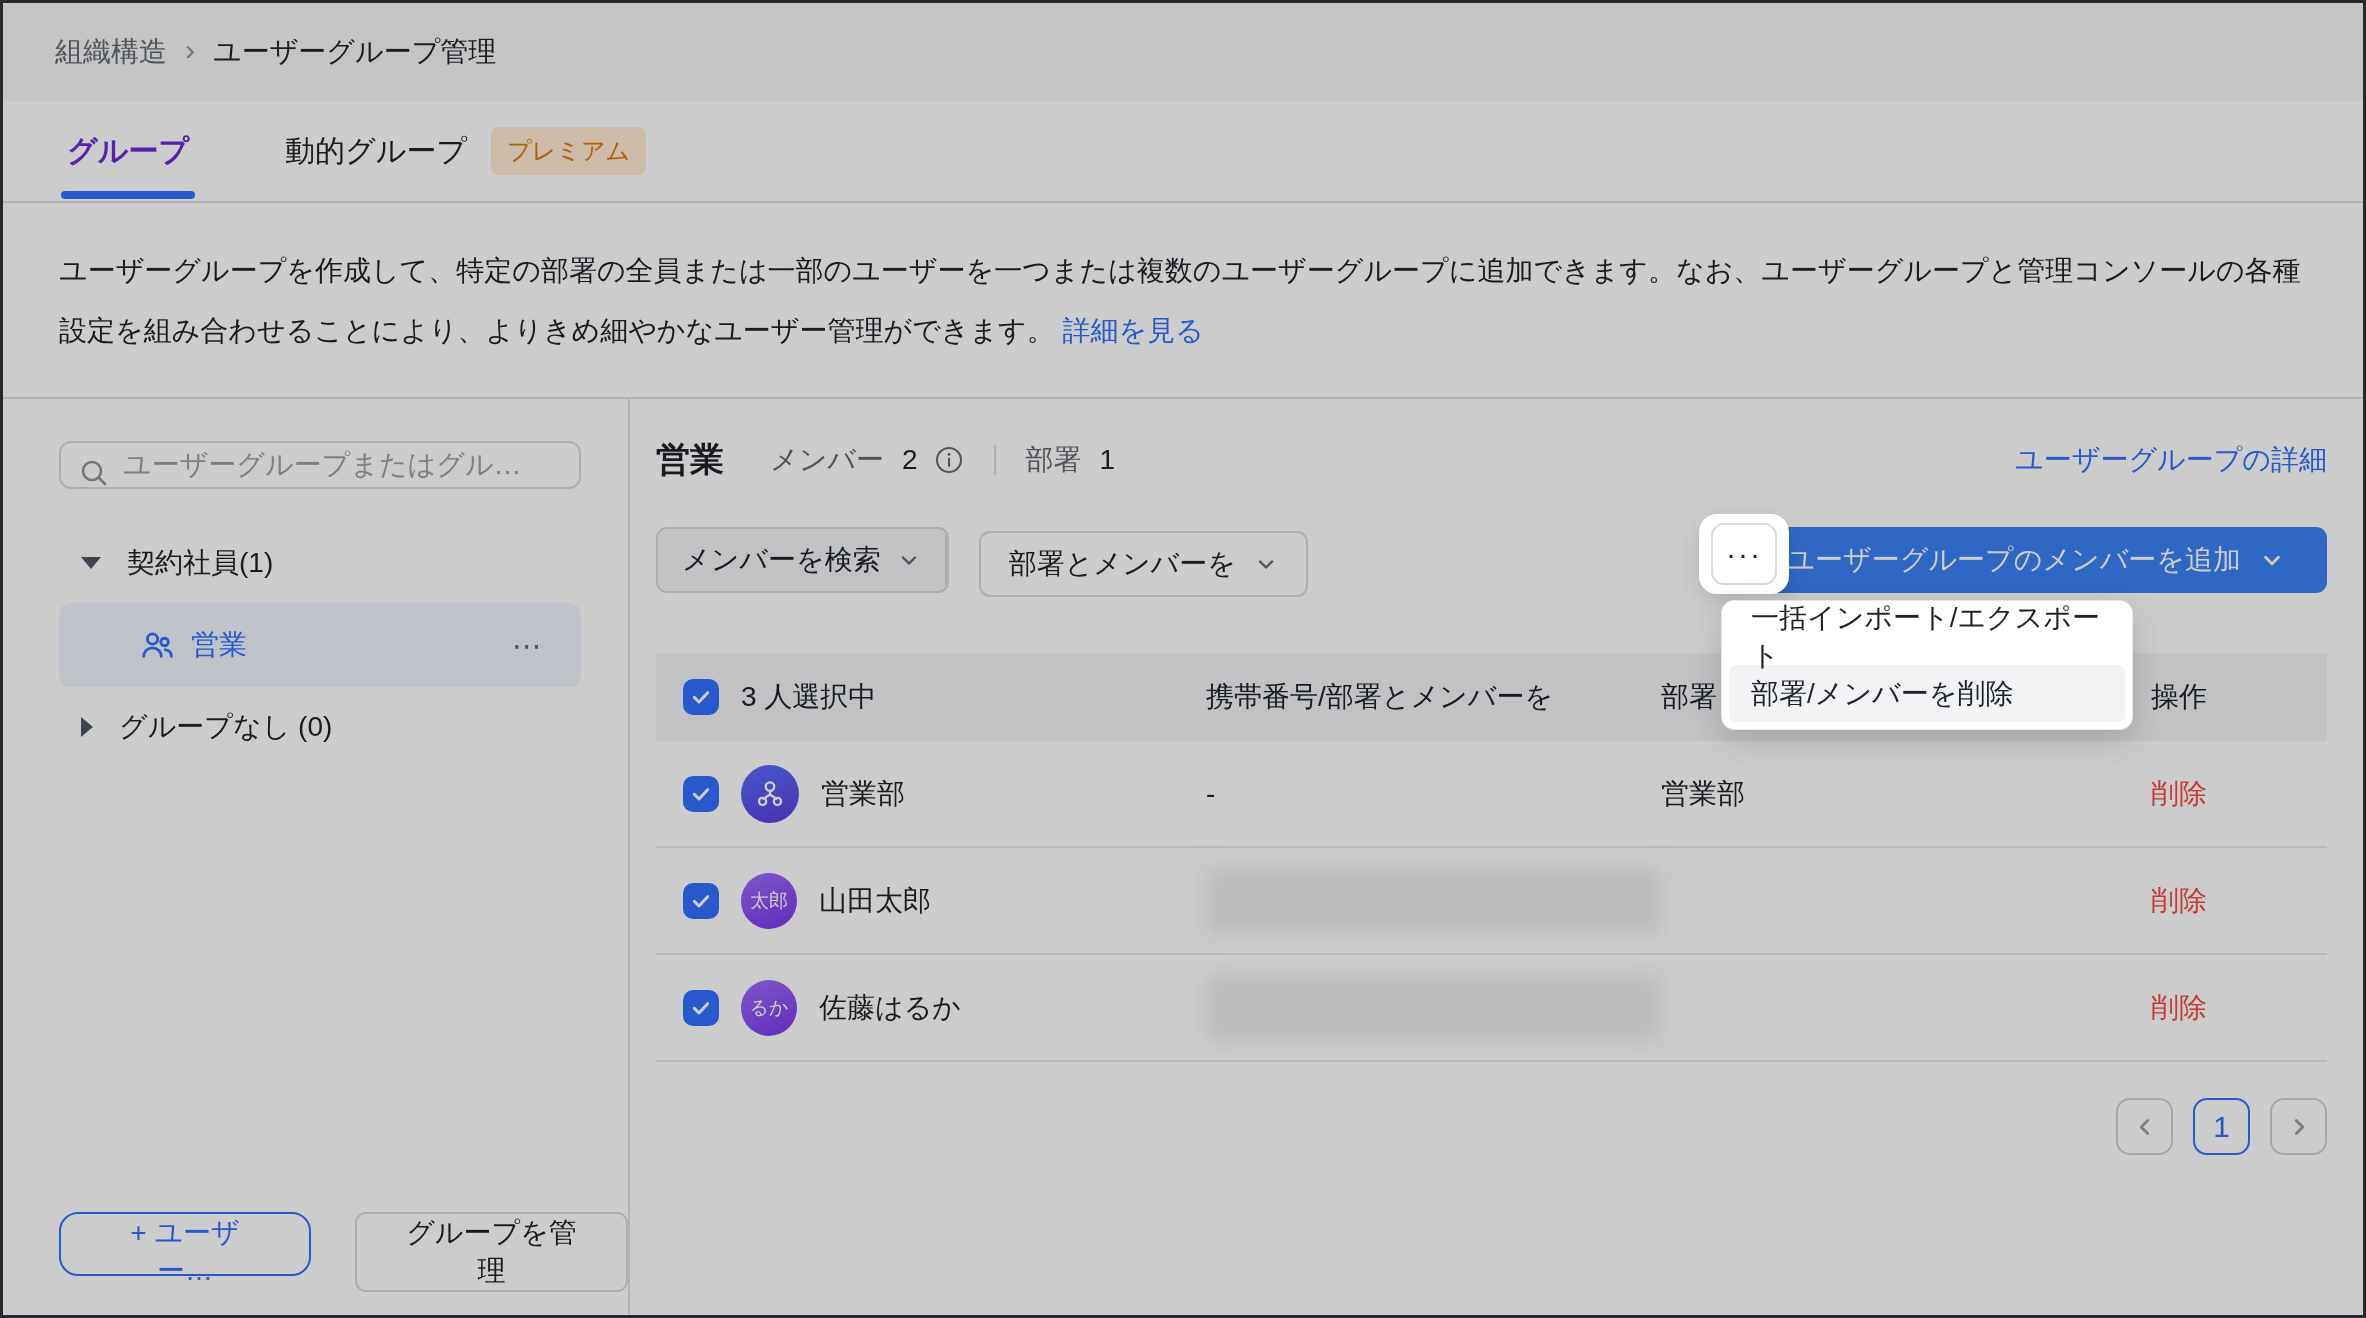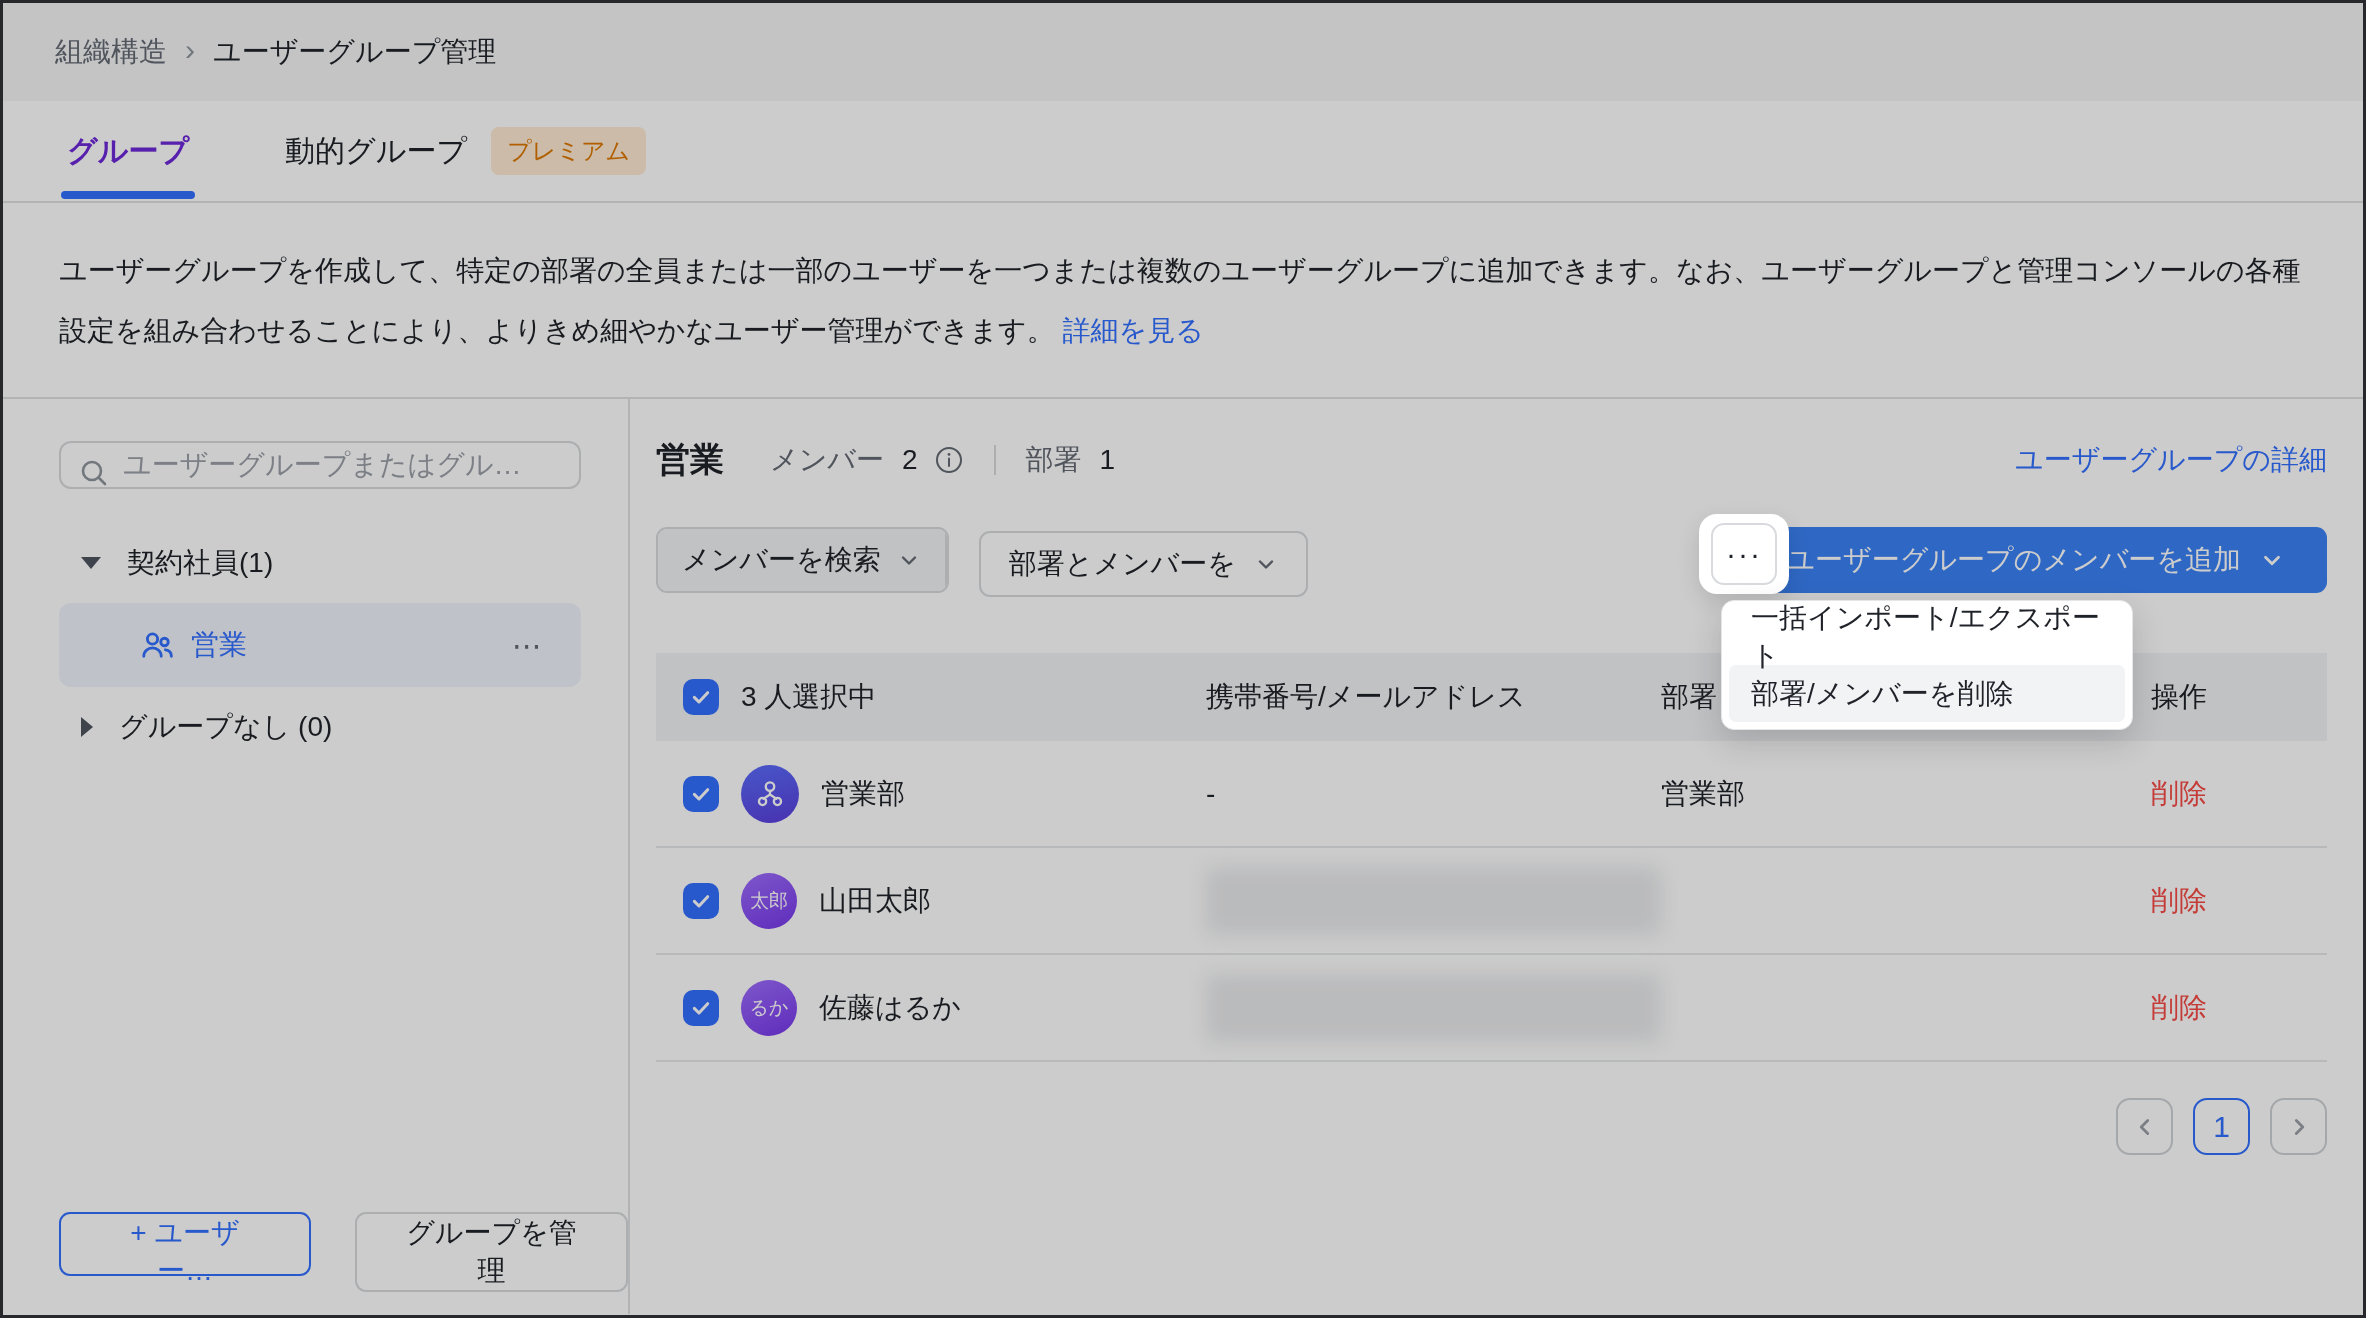--- a/index.html
+++ b/index.html
@@ -37,21 +37,21 @@
   .tree { margin-top: 44px; }
   .tree-row { display: flex; align-items: center; gap: 26px; height: 60px; padding-left: 78px; cursor: pointer; }
   .caret-down { width: 0; height: 0; border-left: 10px solid transparent; border-right: 10px solid transparent; border-top: 12px solid #4e5460; }
   .caret-right { width: 0; height: 0; border-top: 10px solid transparent; border-bottom: 10px solid transparent; border-left: 12px solid #4e5460; }
   .tree-selected {
     margin: 10px 47px 10px 56px; height: 84px; background: #eff3fc; border-radius: 12px;
     display: flex; align-items: center; padding: 0 36px 0 80px; gap: 16px; color: #3370ff; cursor: pointer;
   }
   .tree-selected .more-dots { margin-left: auto; color: #646a73; font-size: 30px; letter-spacing: 3px; }
   .sidebar-actions { position: absolute; left: 56px; bottom: 22px; display: flex; gap: 44px; }
-  .btn-outline-blue { height: 64px; padding: 0 42px; border: 2px solid #3370ff; color: #3370ff; background: #fff; border-radius: 11px; font-size: 28px; font-family: inherit; cursor: pointer; }
+  .btn-outline-blue { height: 64px; padding: 0 42px; border: 2px solid #3370ff; color: #3370ff; background: #fff; border-radius: 19px; font-size: 28px; font-family: inherit; cursor: pointer; }
   .btn-outline-gray { height: 80px; padding: 0 36px; border: 2px solid #d8dadd; color: #1f2329; background: #fff; border-radius: 11px; font-size: 28px; font-family: inherit; cursor: pointer; }
   
   .main { flex: 1; padding: 38px 36px 0 26px; position: relative; }
   .title-row { display: flex; align-items: center; }
   .page-title { font-size: 34px; font-weight: 700; }
   .stat-label { color: #646a73; margin-left: 46px; }
   .stat-value { color: #1f2329; margin-left: 18px; }
   .info-ic { margin-left: 16px; display: inline-flex; }
   .vbar { width: 2px; height: 30px; background: #d8dadd; margin: 0 30px; }
   .stat-label2 { color: #646a73; }
@@ -206,21 +206,21 @@
             <span class="cbx">
               <svg width="24" height="24" viewBox="0 0 36 36" fill="none" stroke="#fff" stroke-width="4.5" stroke-linecap="round" stroke-linejoin="round">
                   <path d="M8 18.5l7 7 13-14"></path>
                 </svg>
             </span>
           </div>
           <div class="col-name">
               <span>3 人選択中</span>
             </div>
           <div class="col-contact">
-              <span>携帯番号/メールアドレス</span>
+              <span>携帯番号/部署とメンバーを</span>
             </div>
           <div class="col-dept"><span>部署</span></div>
           <div class="col-action"><span>操作</span></div>
         </div>
 
         <div class="trow">
           <div class="col-check">
             <span class="cbx">
               <svg width="24" height="24" viewBox="0 0 36 36" fill="none" stroke="#fff" stroke-width="4.5" stroke-linecap="round" stroke-linejoin="round">
                   <path d="M8 18.5l7 7 13-14"></path>

